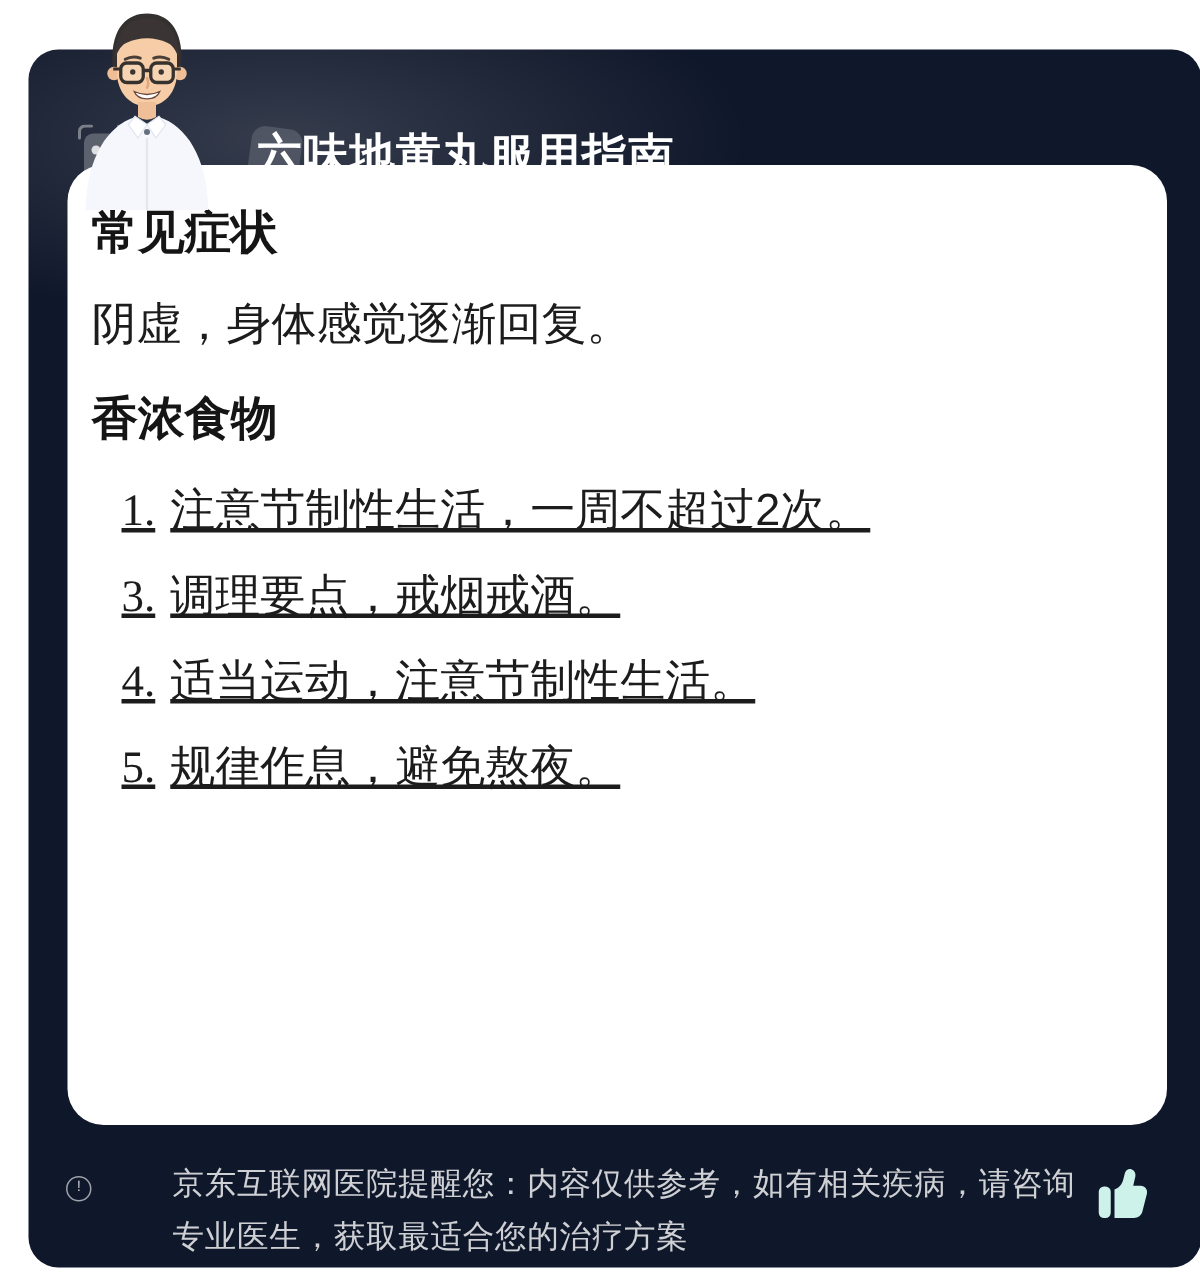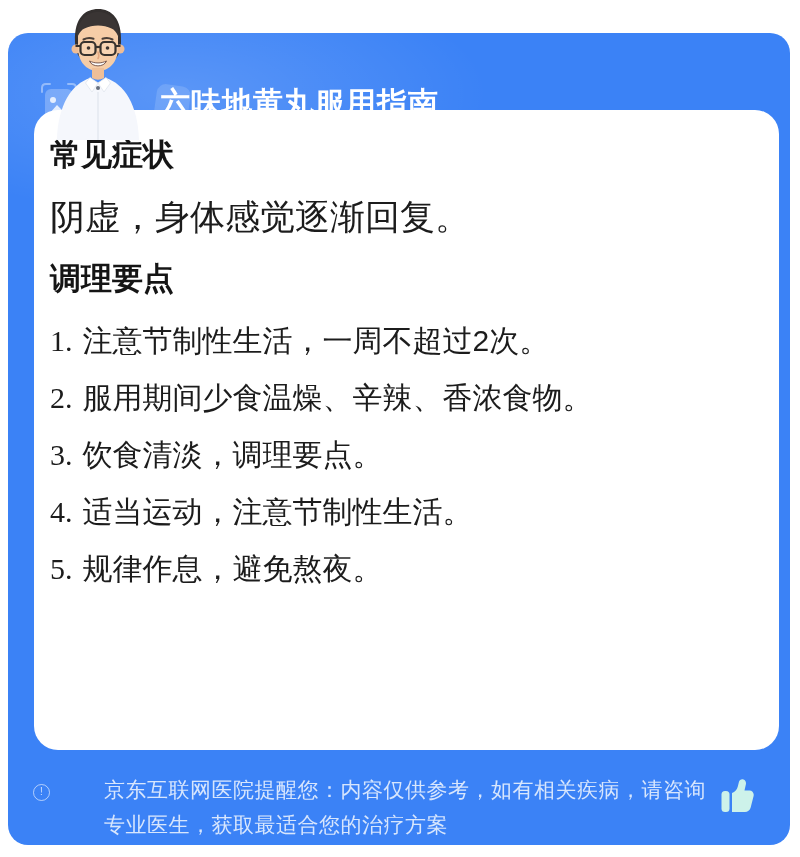--- a/index.html
+++ b/index.html
@@ -2,22 +2,22 @@
 <html><head>
 <meta charset="utf-8">
 <style>
   html,body{margin:0;padding:0;background:#ffffff;}
   .screen{
     position:relative;width:800px;height:857px;overflow:hidden;background:#ffffff;
     font-family:"Liberation Sans","DejaVu Sans",sans-serif;
   }
   
   .teal-card{
-    position:absolute;left:8px;top:33px;width:782px;height:812px;
-    background:#3b82f6;border-radius:20px;
+    position:absolute;left:19px;top:33px;width:782px;height:812px;
+    background:#0f172a;border-radius:20px;
   }
   .teal-card::before{ 
     content:"";position:absolute;inset:0;border-radius:inherit;
     background:radial-gradient(ellipse 430px 170px at 170px 60px, rgba(255,255,255,0.16), rgba(255,255,255,0) 72%);
     pointer-events:none;
   }
   
   .deco-card{
     position:absolute;left:146px;top:52px;width:34px;height:56px;border-radius:9px;
     background:rgba(255,255,255,0.14);transform:rotate(8deg);
@@ -28,31 +28,31 @@
   .avatar{position:absolute;left:48px;top:4px;width:97px;height:136px;z-index:3;}
   
   .title{
     position:absolute;left:152px;top:50px;z-index:2;
     font-size:30px;font-weight:bold;color:#ffffff;letter-spacing:1px;white-space:nowrap;
   }
   
   .white-card{
     position:absolute;left:26px;top:77px;width:693px;min-height:578px;
     background:#ffffff;border-radius:24px;
-    padding:26px 36px 36px 16px;z-index:1;
+    padding:26px 24px 36px 16px;z-index:1;
   }
   .sec-h{
     margin:0 0 24px 0;font-size:31px;line-height:38px;font-weight:bold;color:#151515;
   }
   .sec-p{
-    margin:0 0 24px 0;font-size:35px;line-height:38px;color:#1c1c1c;
+    margin:0 0 24px 0;font-size:30px;line-height:38px;color:#1c1c1c;
   }
   .tip-list{margin:12px 0 0 0;padding:0;list-style:none;}
   .tip-item{
-    margin:0 0 0 0;padding:0 0 19px 0;font-size:30px;line-height:38px;color:#1c1c1c;
+    margin:0 0 0 20px;padding:0 0 19px 0;font-size:30px;line-height:38px;color:#1c1c1c;text-decoration:underline;
   }
   .tip-item:last-child{padding-bottom:0;}
   .tip-num{
     font-family:"Liberation Serif","DejaVu Serif",serif;
     margin-right:10px;color:#1c1c1c;
   }
   
   .footer{
     position:absolute;left:0;right:0;top:717px;bottom:0;
     display:flex;align-items:flex-start;
@@ -97,26 +97,25 @@
       <path d="M8 31 L16 22 L21 27 L24 24 L28 31 Z" fill="rgba(255,255,255,0.8)"></path>
     </svg>
 
     <div class="title">六味地黄丸服用指南</div>
 
     <div class="white-card">
       <h2 class="sec-h">常见症状</h2>
       <p class="sec-p">阴虚，身体感觉逐渐回复。</p>
 
 
-      <h2 class="sec-h">调理要点</h2>
+      <h2 class="sec-h">香浓食物</h2>
 
       <ol class="tip-list">
         <li class="tip-item"><span class="tip-num">1.</span><span>注意节制性生活，一周不超过2次。</span></li>
-        <li class="tip-item"><span class="tip-num">2.</span><span>服用期间少食温燥、辛辣、香浓食物。</span></li>
-        <li class="tip-item"><span class="tip-num">3.</span><span>饮食清淡，调理要点。</span></li>
+        <li class="tip-item"><span class="tip-num">3.</span><span>调理要点，戒烟戒酒。</span></li>
         <li class="tip-item"><span class="tip-num">4.</span><span>适当运动，注意节制性生活。</span></li>
         <li class="tip-item"><span class="tip-num">5.</span><span>规律作息，避免熬夜。</span></li>
       </ol>
     </div>
 
     <div class="footer">
       <span class="info-icon"></span>
       <div class="disclaimer">京东互联网医院提醒您：内容仅供参考，如有相关疾病，请咨询专业医生，获取最适合您的治疗方案</div>
       <button class="thumb-btn">
         <svg viewBox="0 0 34 36" width="34" height="36">

